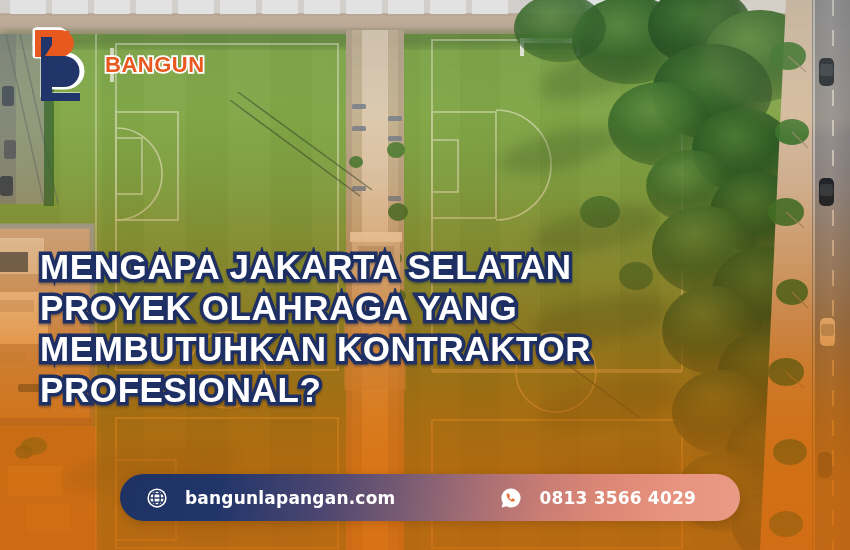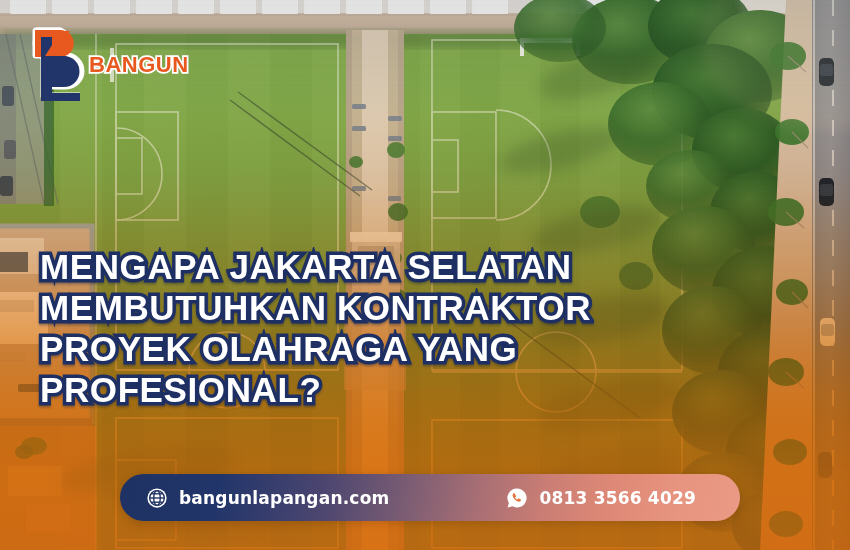--- a/index.html
+++ b/index.html
@@ -45,21 +45,21 @@
       rgba(226,120,24,0.66) 100%);
   }
   .tint-top{
     position:absolute; inset:0;
     background:linear-gradient(to bottom, rgba(8,22,44,0.10) 0%, rgba(8,22,44,0.00) 22%);
   }
 
   
   .logo{
     position:absolute; left:30px; top:26px;
-    display:flex; align-items:center; gap:3px;
+    display:flex; align-items:center; gap:19px;
     z-index:6;
   }
   .logo-mark{ width:56px; height:78px; flex:0 0 auto; }
   .logo-words{ display:flex; flex-direction:column; line-height:0.92; }
   .logo-l1{
     font-family:"Liberation Sans", sans-serif;
     font-weight:bold; font-size:22px; letter-spacing:0.5px;
     color:#E8591F;
     -webkit-text-stroke:3.5px #ffffff;
     paint-order:stroke fill;
@@ -104,21 +104,21 @@
     background:linear-gradient(100deg,
       #1F3263 0%, #21356A 16%,
       #4C4670 33%, #7A5C73 46%,
       #A96F74 58%, #C97D74 68%,
       #DD8876 78%, #E79480 90%, #EA9A86 100%);
     display:flex; align-items:center;
     z-index:6;
     box-shadow:0 2px 10px rgba(40,20,0,0.18);
   }
   .contact-item{
-    display:flex; align-items:center; gap:11px;
+    display:flex; align-items:center; gap:17px;
     color:#fff;
     font-family:"DejaVu Sans", sans-serif;
     font-weight:bold;
     font-size:17px;
     letter-spacing:0.2px;
     white-space:nowrap;
   }
   .contact-web{ margin-left:26px; }
   .contact-phone{ margin-left:auto; margin-right:44px; }
   .ico{ width:22px; height:22px; flex:0 0 auto; display:block; }
@@ -457,22 +457,22 @@
 
       <path d="M24 30 L36 30 L22 56 L14 56 Z" fill="#22356B"></path>
     </svg>
     <div class="logo-words">
       <span class="logo-l1">BANGUN</span>
     </div>
   </div>
 
   <div class="headline">
     <span class="line">MENGAPA JAKARTA SELATAN</span>
+    <span class="line">PROYEK OLAHRAGA YANG</span>
     <span class="line">MEMBUTUHKAN KONTRAKTOR</span>
-    <span class="line">PROYEK OLAHRAGA YANG</span>
     <span class="line">PROFESIONAL?</span>
   </div>
 
   <div class="contact-bar">
 
     <div class="contact-item contact-web">
       <svg class="ico" viewBox="0 0 24 24">
         <circle cx="12" cy="12" r="10.5" fill="#fff"></circle>
         <g stroke="#1F3263" stroke-width="1.5" fill="none">
           <circle cx="12" cy="12" r="8"></circle>

